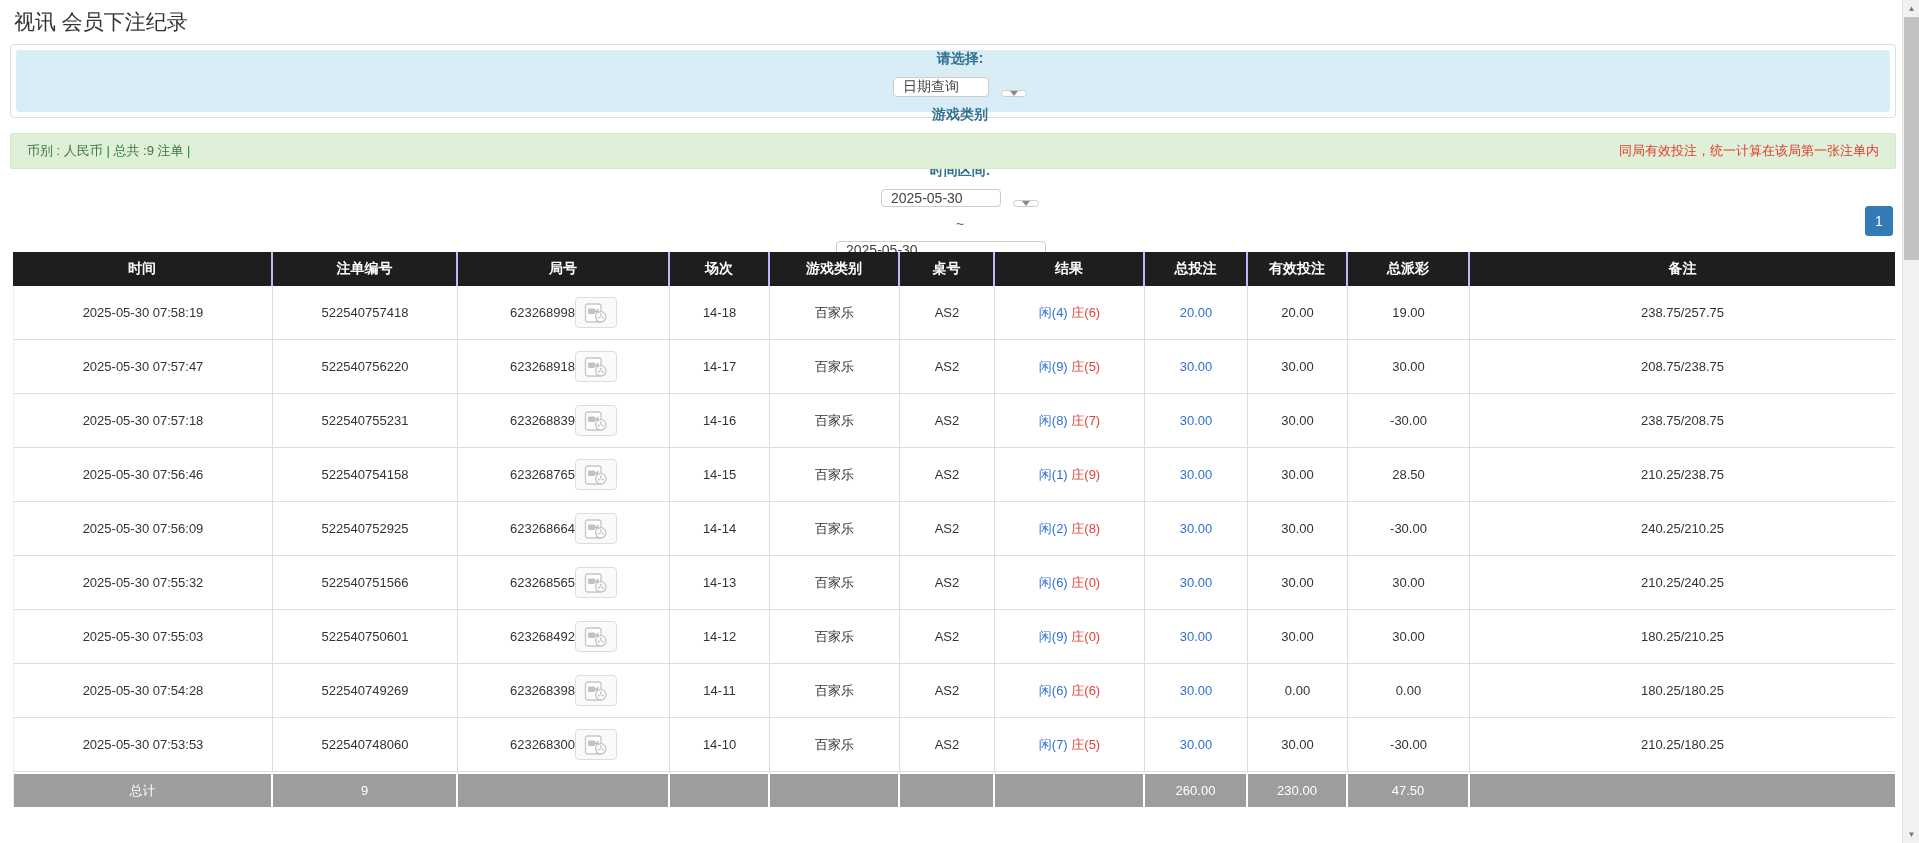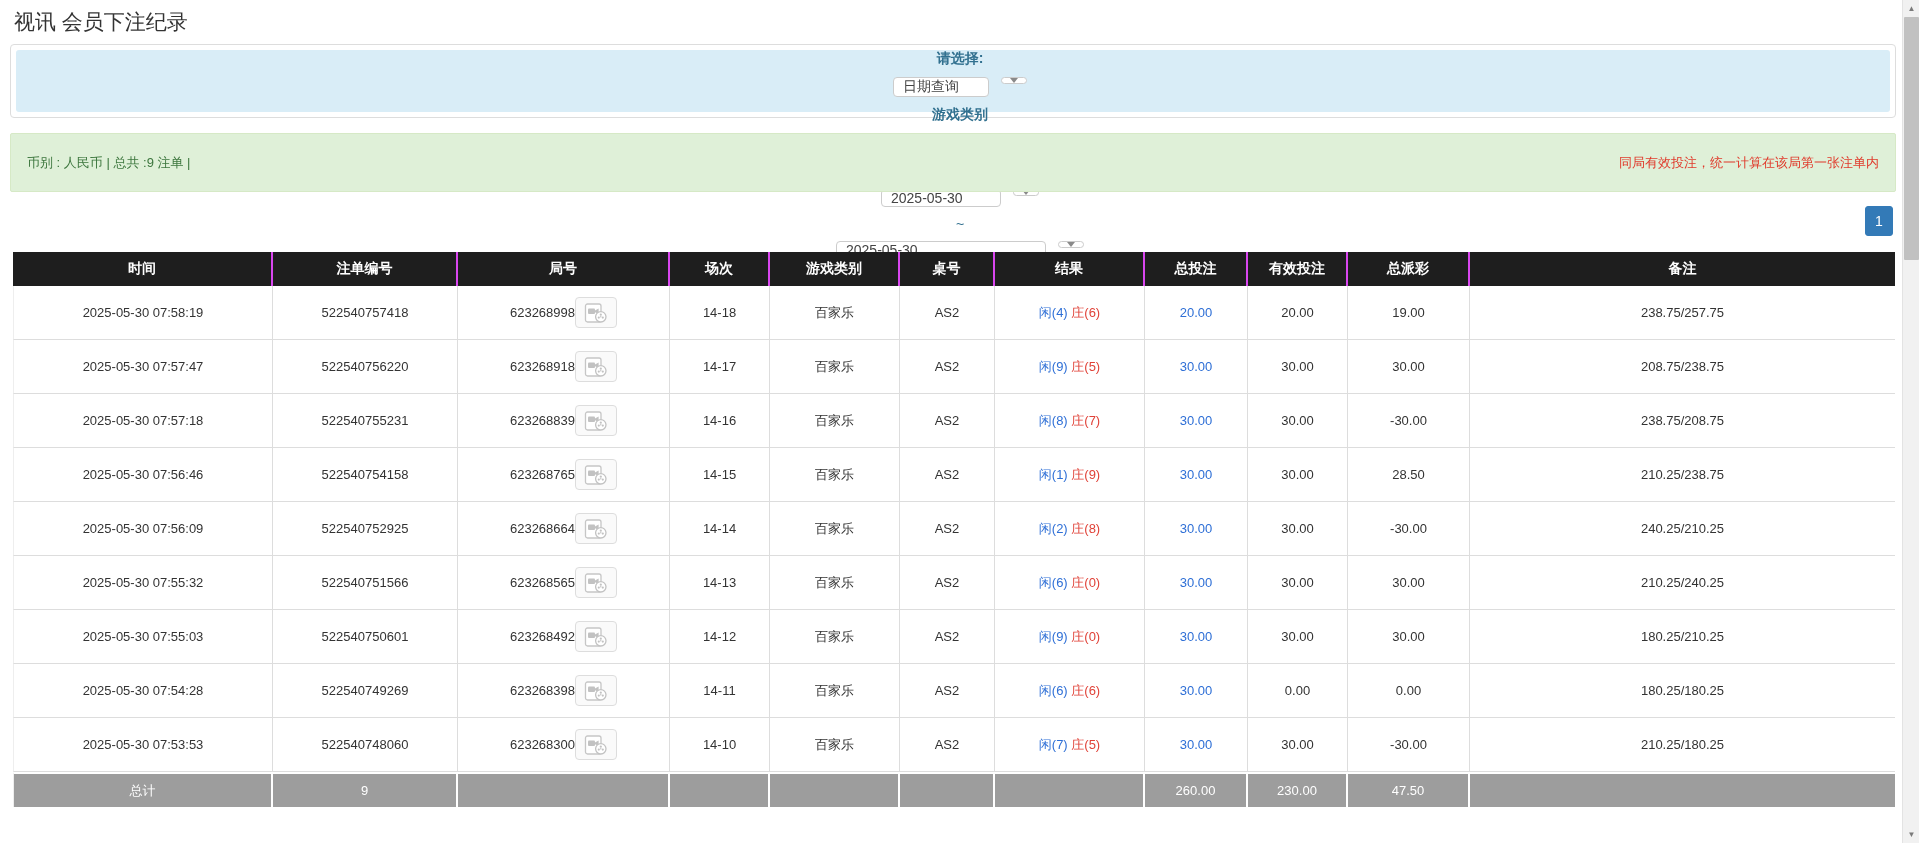--- a/index.html
+++ b/index.html
@@ -9,56 +9,56 @@
 
   .page-title { position:absolute; left:14px; top:8px; font-size:21px; font-weight:500; color:#333; }
 
   
   .filter-panel { position:absolute; left:10px; top:44px; width:1886px; height:74px;
     border:1px solid #ddd; border-radius:4px; background:#fff; }
   .filter-bar { position:absolute; left:5px; right:5px; top:5px; bottom:5px;
     background:var(--filter-bar-bg,#d9edf7); border-radius:3px;
     display:flex; align-items:center; padding-left:14px; gap:9px;flex-direction:column; }
   .f-label { font-size:14px; font-weight:bold; color:var(--filter-label-text,#31708f); white-space:nowrap; }
-  .combo { display:flex; align-items:flex-start; gap:12px; height:30px; }
+  .combo { display:flex; align-items:flex-end; gap:12px; height:30px; }
   .combo-text { background:#fff; border:1px solid #ccc; border-radius:4px;
     display:flex; align-items:center; padding-left:9px; font-size:14px; color:#444; }
   .combo-arrow { width:26px; background:#fff; border:1px solid #ccc; border-radius:4px;
     display:flex; align-items:center; justify-content:center; cursor:pointer; }
   .arrow-glyph { width:0; height:0; border-left:4px solid transparent;
     border-right:4px solid transparent; border-top:5px solid #8a8a8a; }
   .w-select .combo-text { width:96px; }
   .w-game .combo-text   { width:205px; }
   .w-date1 .combo-text  { width:120px; }
   .w-date2 .combo-text  { width:210px; }
   .w-size .combo-text   { width:72px; }
   .w-sort .combo-text   { width:250px; }
   .tilde { font-size:14px; color:#31708f; }
   .search-btn { height:32px; padding:0 15px; margin-left:3px; background:var(--search-button-bg,#5bc0de);
     border:1px solid #46b8da; border-radius:4px; color:#fff; font-size:14px; cursor:pointer;
     font-family:inherit;text-align:right; }
 
   
-  .notice-bar { position:absolute; left:10px; top:133px; width:1886px; height:59px;
+  .notice-bar { position:absolute; left:10px; top:133px; width:1886px; height:36px;
     background:var(--notice-bar-bg,#dff0d8); border:1px solid #d6e9c6; border-radius:2px;
     display:flex; align-items:center; justify-content:space-between; padding:0 16px; }
   .notice-left  { font-size:13px; color:var(--notice-green-text,#3c763d); }
   .notice-right { font-size:13px; color:var(--notice-red-text,#e03a2b); }
 
   
   .pagination { position:absolute; top:206px; right:26px; }
   .page-btn { min-width:28px; height:30px; background:var(--pagination-active-bg,#337ab7);
     border:1px solid #337ab7; border-radius:3px; color:#fff; font-size:14px; cursor:pointer;
     font-family:inherit; }
 
   
   .betting-table { position:absolute; left:13px; top:252px; width:1882px;
     border-collapse:separate; border-spacing:0; table-layout:fixed; font-size:13px; }
   .betting-table th { background:var(--header-bg,#1e1e1e); color:#fff; font-size:14px; font-weight:bold;
-    height:34px; border-right:2px solid #d946ef; text-align:center; }
+    height:34px; border-right:2px solid #c4b5fd; text-align:center; }
   .betting-table th:last-child { border-right:none;margin-top:16px; }
   .betting-table td { text-align:center; height:54px; border-right:1px solid #ddd;
     border-bottom:1px solid #ddd; color:#333; background:#fff; }
   .betting-table td:last-child { border-right:none; }
   .betting-table td:first-child { border-left:1px solid #eee; }
   .round-cell-inner { display:inline-flex; align-items:center; }
   .video-btn { width:42px; height:31px; border:1px solid #ddd; border-radius:4px; background:#fafafa;
     display:inline-flex; align-items:center; justify-content:center; cursor:pointer; }
   .res-player { color:var(--link-blue,#2e6fd6); }
   .res-banker { color:var(--banker-red,#e04238); }

